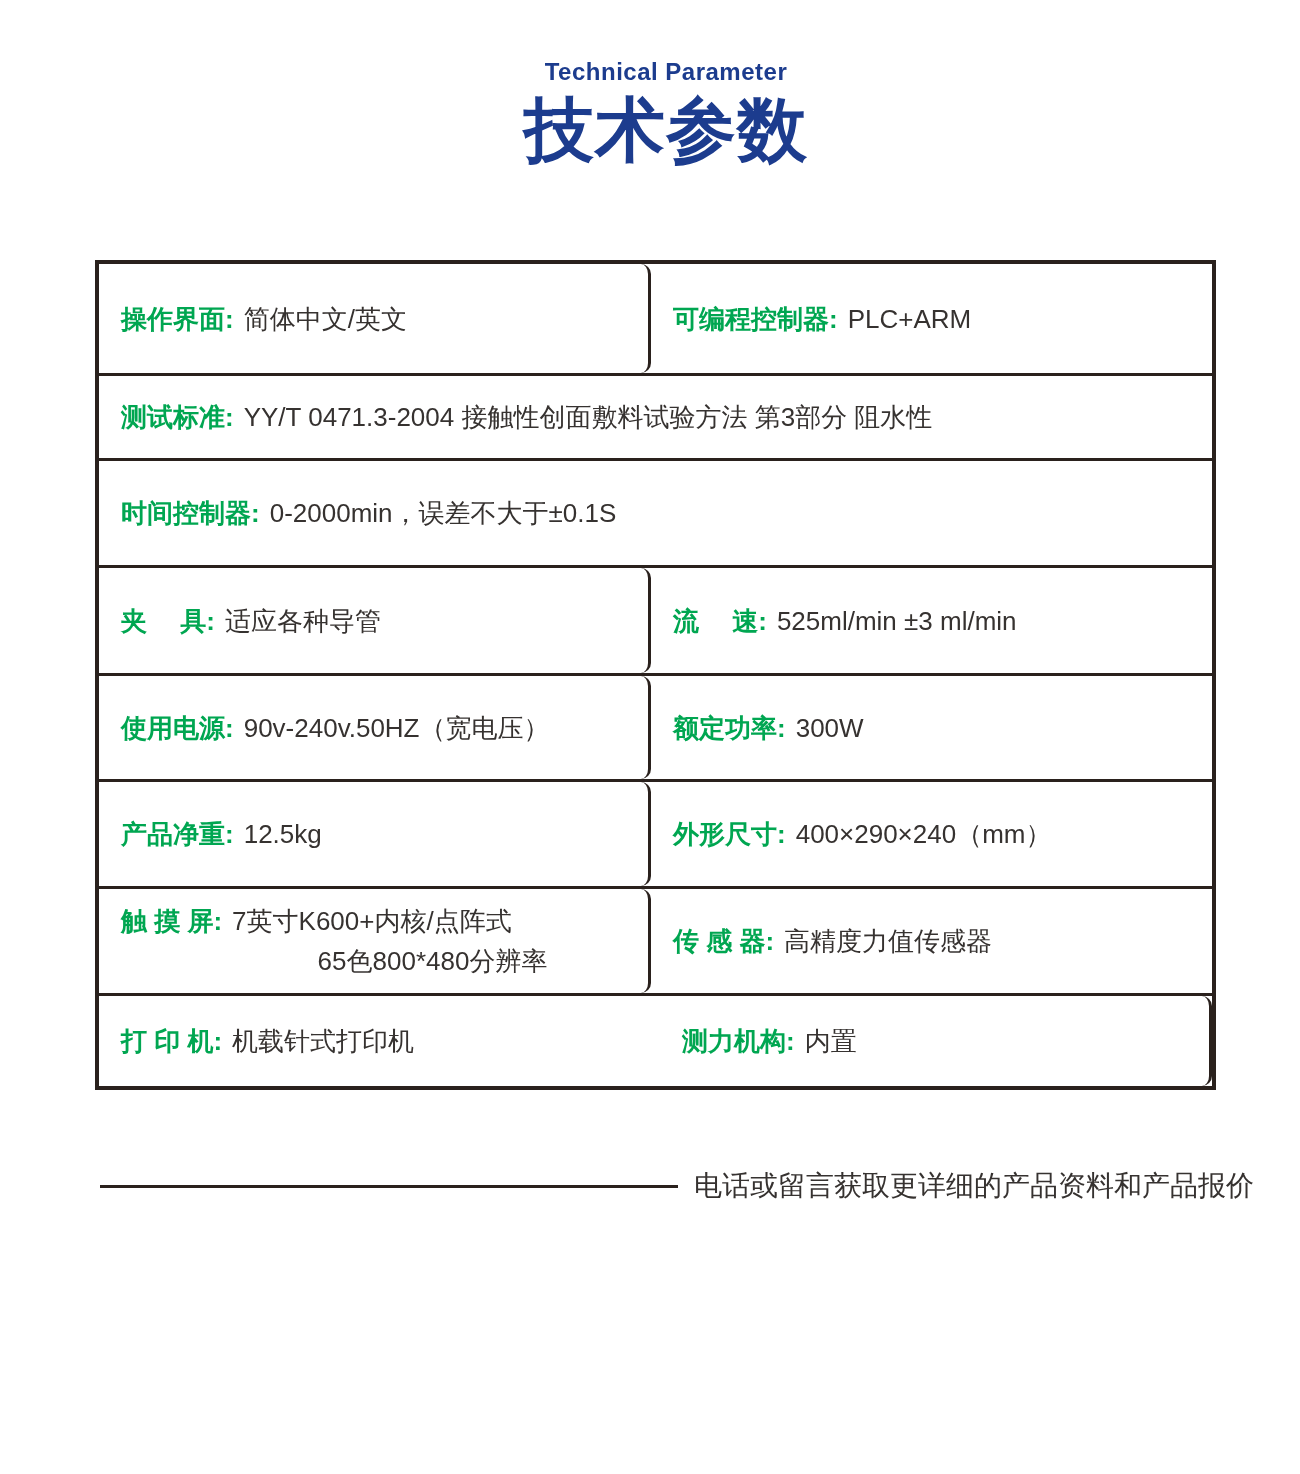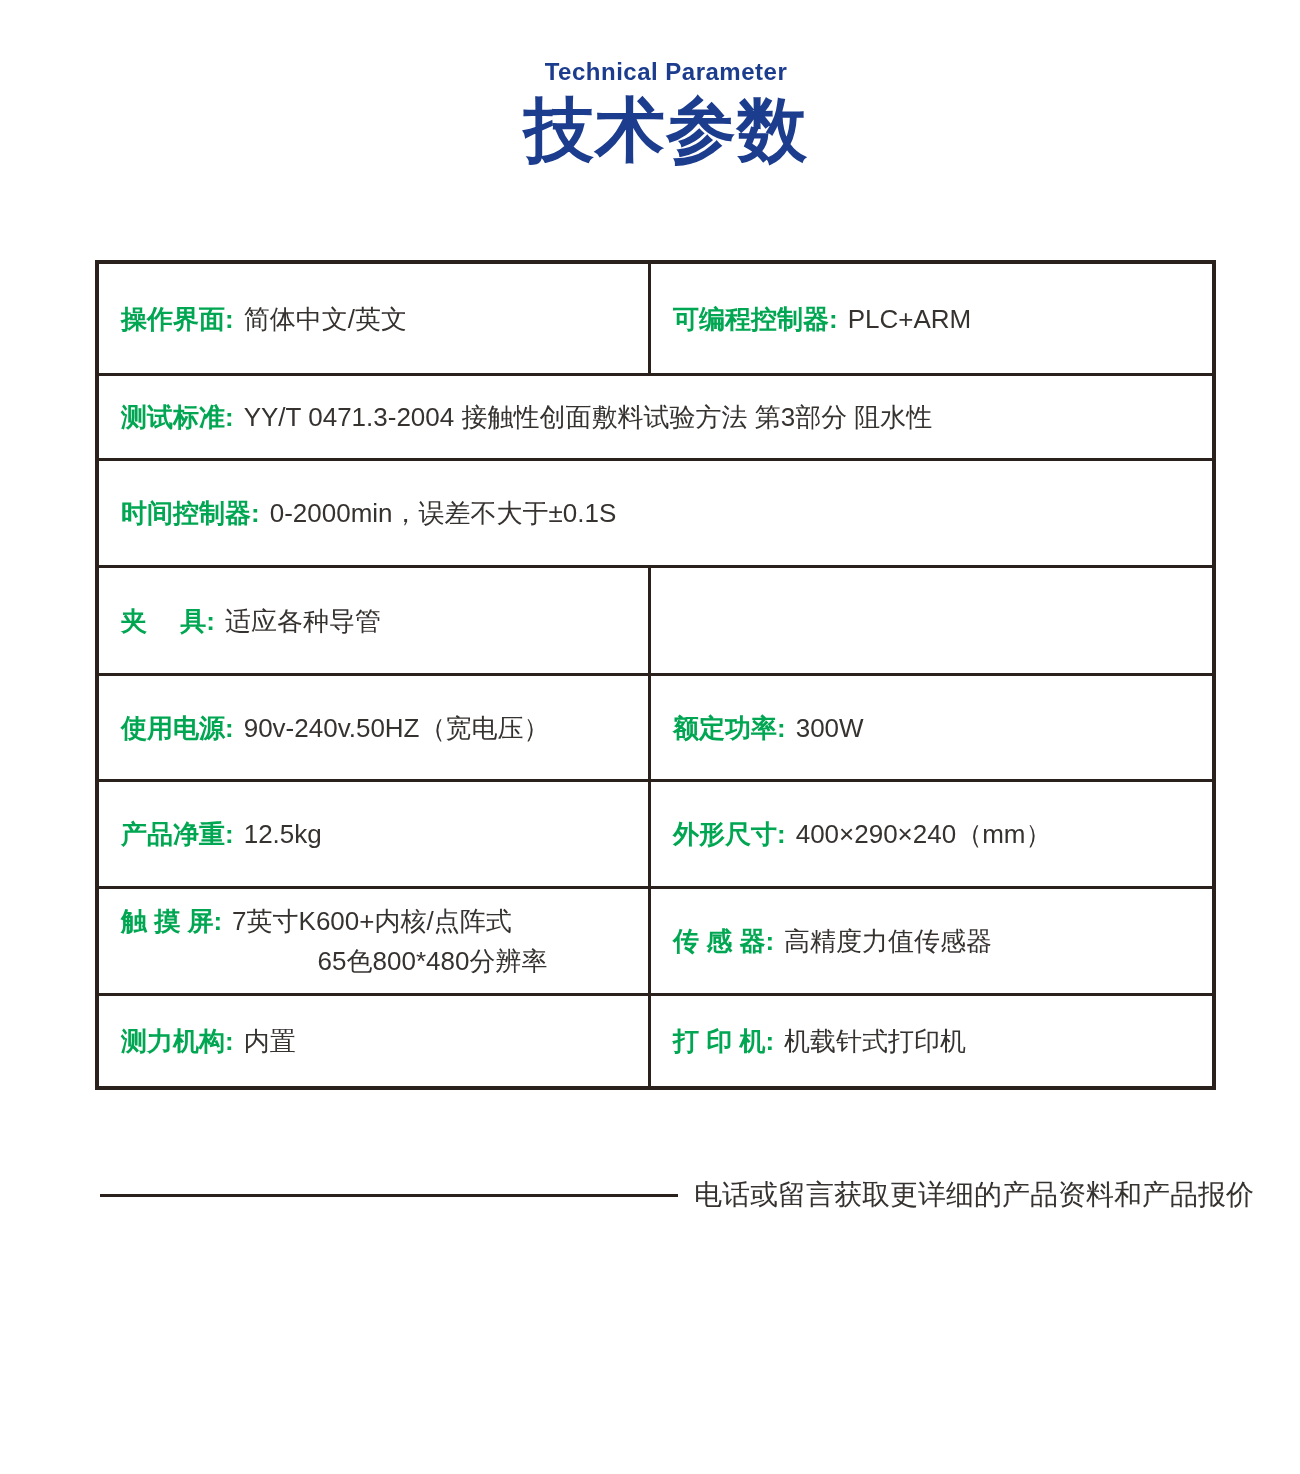--- a/index.html
+++ b/index.html
@@ -39,40 +39,40 @@
     background:#fff;
   }
   .row{
     display:flex;
     border-bottom:3px solid var(--border-dark);
   }
   .row:last-child{border-bottom:none;}
   .cell{
     display:flex;flex-direction:column;justify-content:center;
     padding-left:22px;padding-right:10px;
-    font-size:26px;line-height:40px;
+    font-size:26px;line-height:40px;border-radius:10px;
   }
   .cell-left{width:552px;border-right:3px solid var(--border-dark);}
   .cell-right{flex:1;}
   .cell-full{flex:1;}
   .label{
     color:var(--label-green);
     font-weight:700;
     margin-right:10px;
     white-space:pre;
   }
   .value{color:var(--text-dark);}
   .cell-line2{color:var(--text-dark);}
   .cell-line2:empty{display:none;}
   .indent-a{margin-left:153px;}
   .indent-b{margin-left:106px;text-align:center;}
   .page-footer{
     position:absolute;top:1165px;left:100px;
     width:1130px;height:42px;
-    display:flex;align-items:center;margin-top:9px;
+    display:flex;align-items:center;
   }
   .footer-rule{
     width:578px;height:3px;
     background:var(--border-dark);
     flex:none;
   }
   .footer-note{
     margin-left:16px;
     font-size:28px;
     color:var(--text-dark);
@@ -107,20 +107,23 @@
   <div class="row" style="height:107px">
     <div class="cell cell-right">
       <div class="cell-line"><span class="label">时间控制器:</span><span class="value">0-2000min，误差不大于±0.1S</span></div>
     </div>
   </div>
 
   <div class="row" style="height:108px">
     <div class="cell cell-left">
       <div class="cell-line"><span class="label">夹　 具:</span><span class="value">适应各种导管</span></div>
     </div>
+    <div class="cell cell-right">
+      <div class="cell-line"><span class="label">流　 速:</span><span class="value">525ml/min ±3 ml/min</span></div>
+    </div>
   </div>
 
   <div class="row" style="height:106px">
     <div class="cell cell-left">
       <div class="cell-line"><span class="label">使用电源:</span><span class="value">90v-240v.50HZ（宽电压）</span></div>
     </div>
     <div class="cell cell-right">
       <div class="cell-line"><span class="label">额定功率:</span><span class="value">300W</span></div>
     </div>
   </div>
@@ -138,25 +141,25 @@
     <div class="cell cell-left">
       <div class="cell-line"><span class="label">触 摸 屏:</span><span class="value">7英寸K600+内核/点阵式</span></div>
       <div class="cell-line2 indent-b">65色800*480分辨率</div>
     </div>
     <div class="cell cell-right">
       <div class="cell-line"><span class="label">传 感 器:</span><span class="value">高精度力值传感器</span></div>
     </div>
   </div>
 
   <div class="row" style="height:90px">
+    <div class="cell cell-right">
+      <div class="cell-line"><span class="label">打 印 机:</span><span class="value">机载针式打印机</span></div>
+    </div>
     <div class="cell cell-left">
       <div class="cell-line"><span class="label">测力机构:</span><span class="value">内置</span></div>
-    </div>
-    <div class="cell cell-right">
-      <div class="cell-line"><span class="label">打 印 机:</span><span class="value">机载针式打印机</span></div>
     </div>
   </div>
 
 </div>
 
 <footer class="page-footer">
   <div class="footer-rule"></div>
   <div class="footer-note">电话或留言获取更详细的产品资料和产品报价</div>
 </footer>
 

